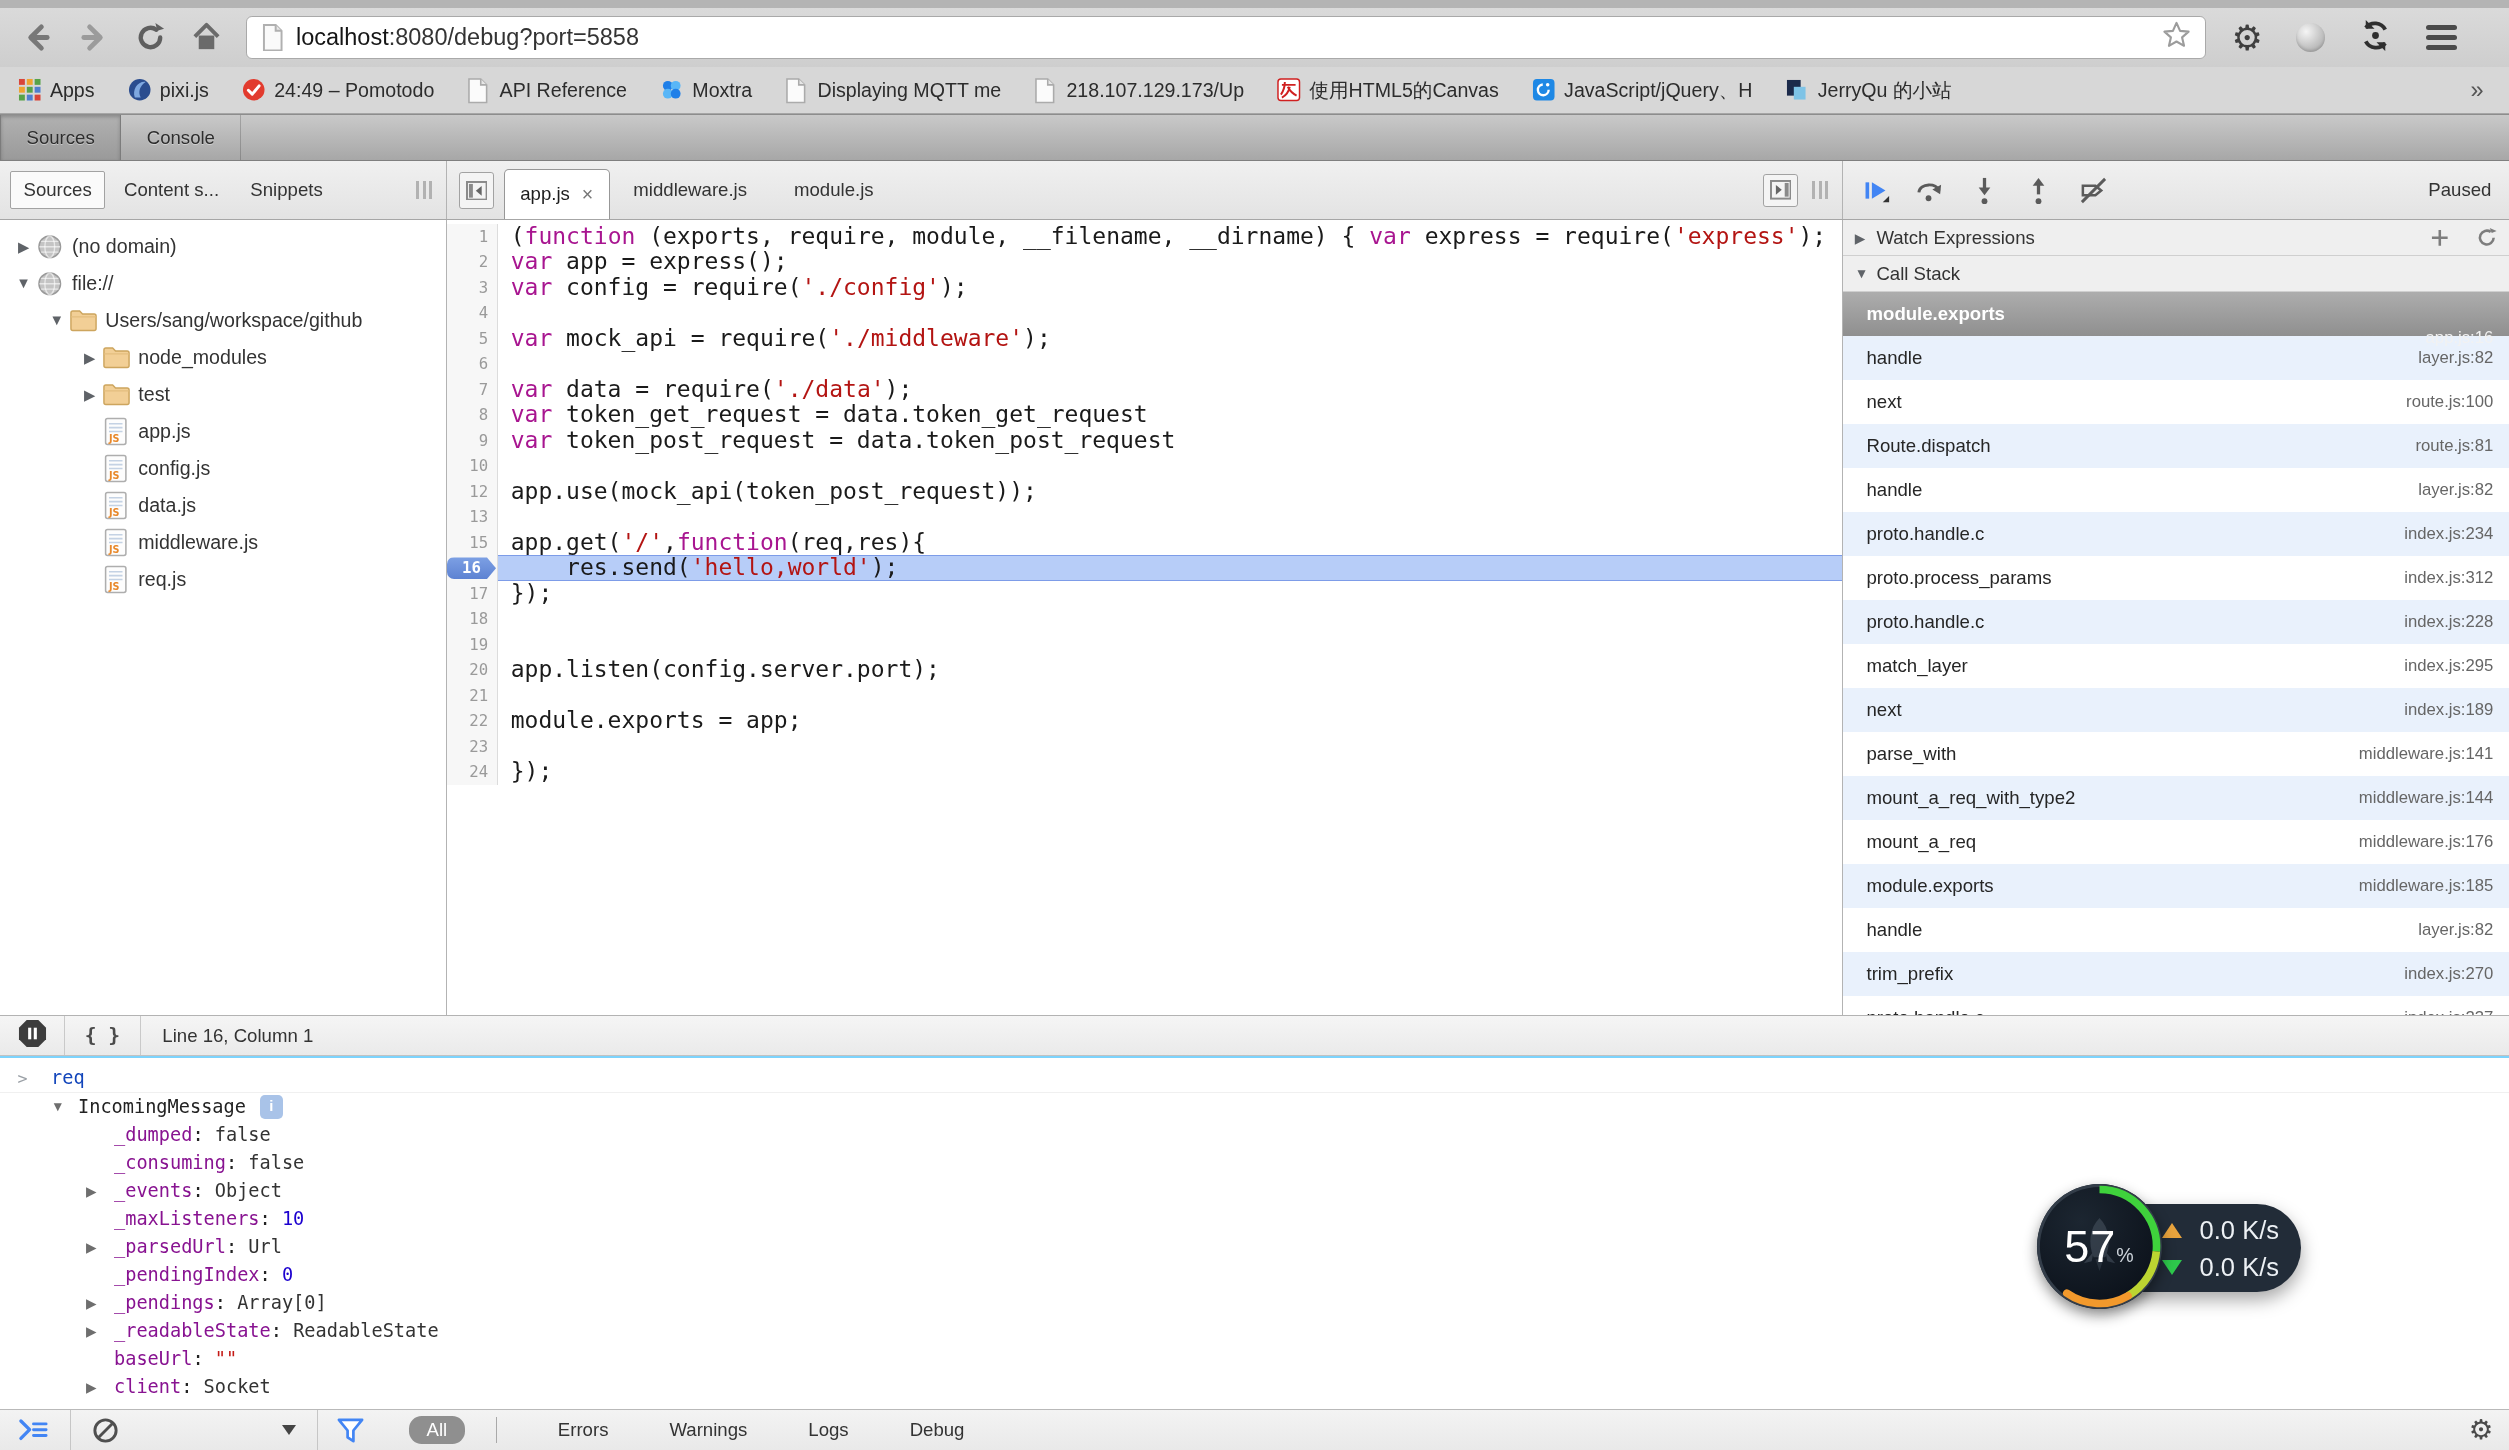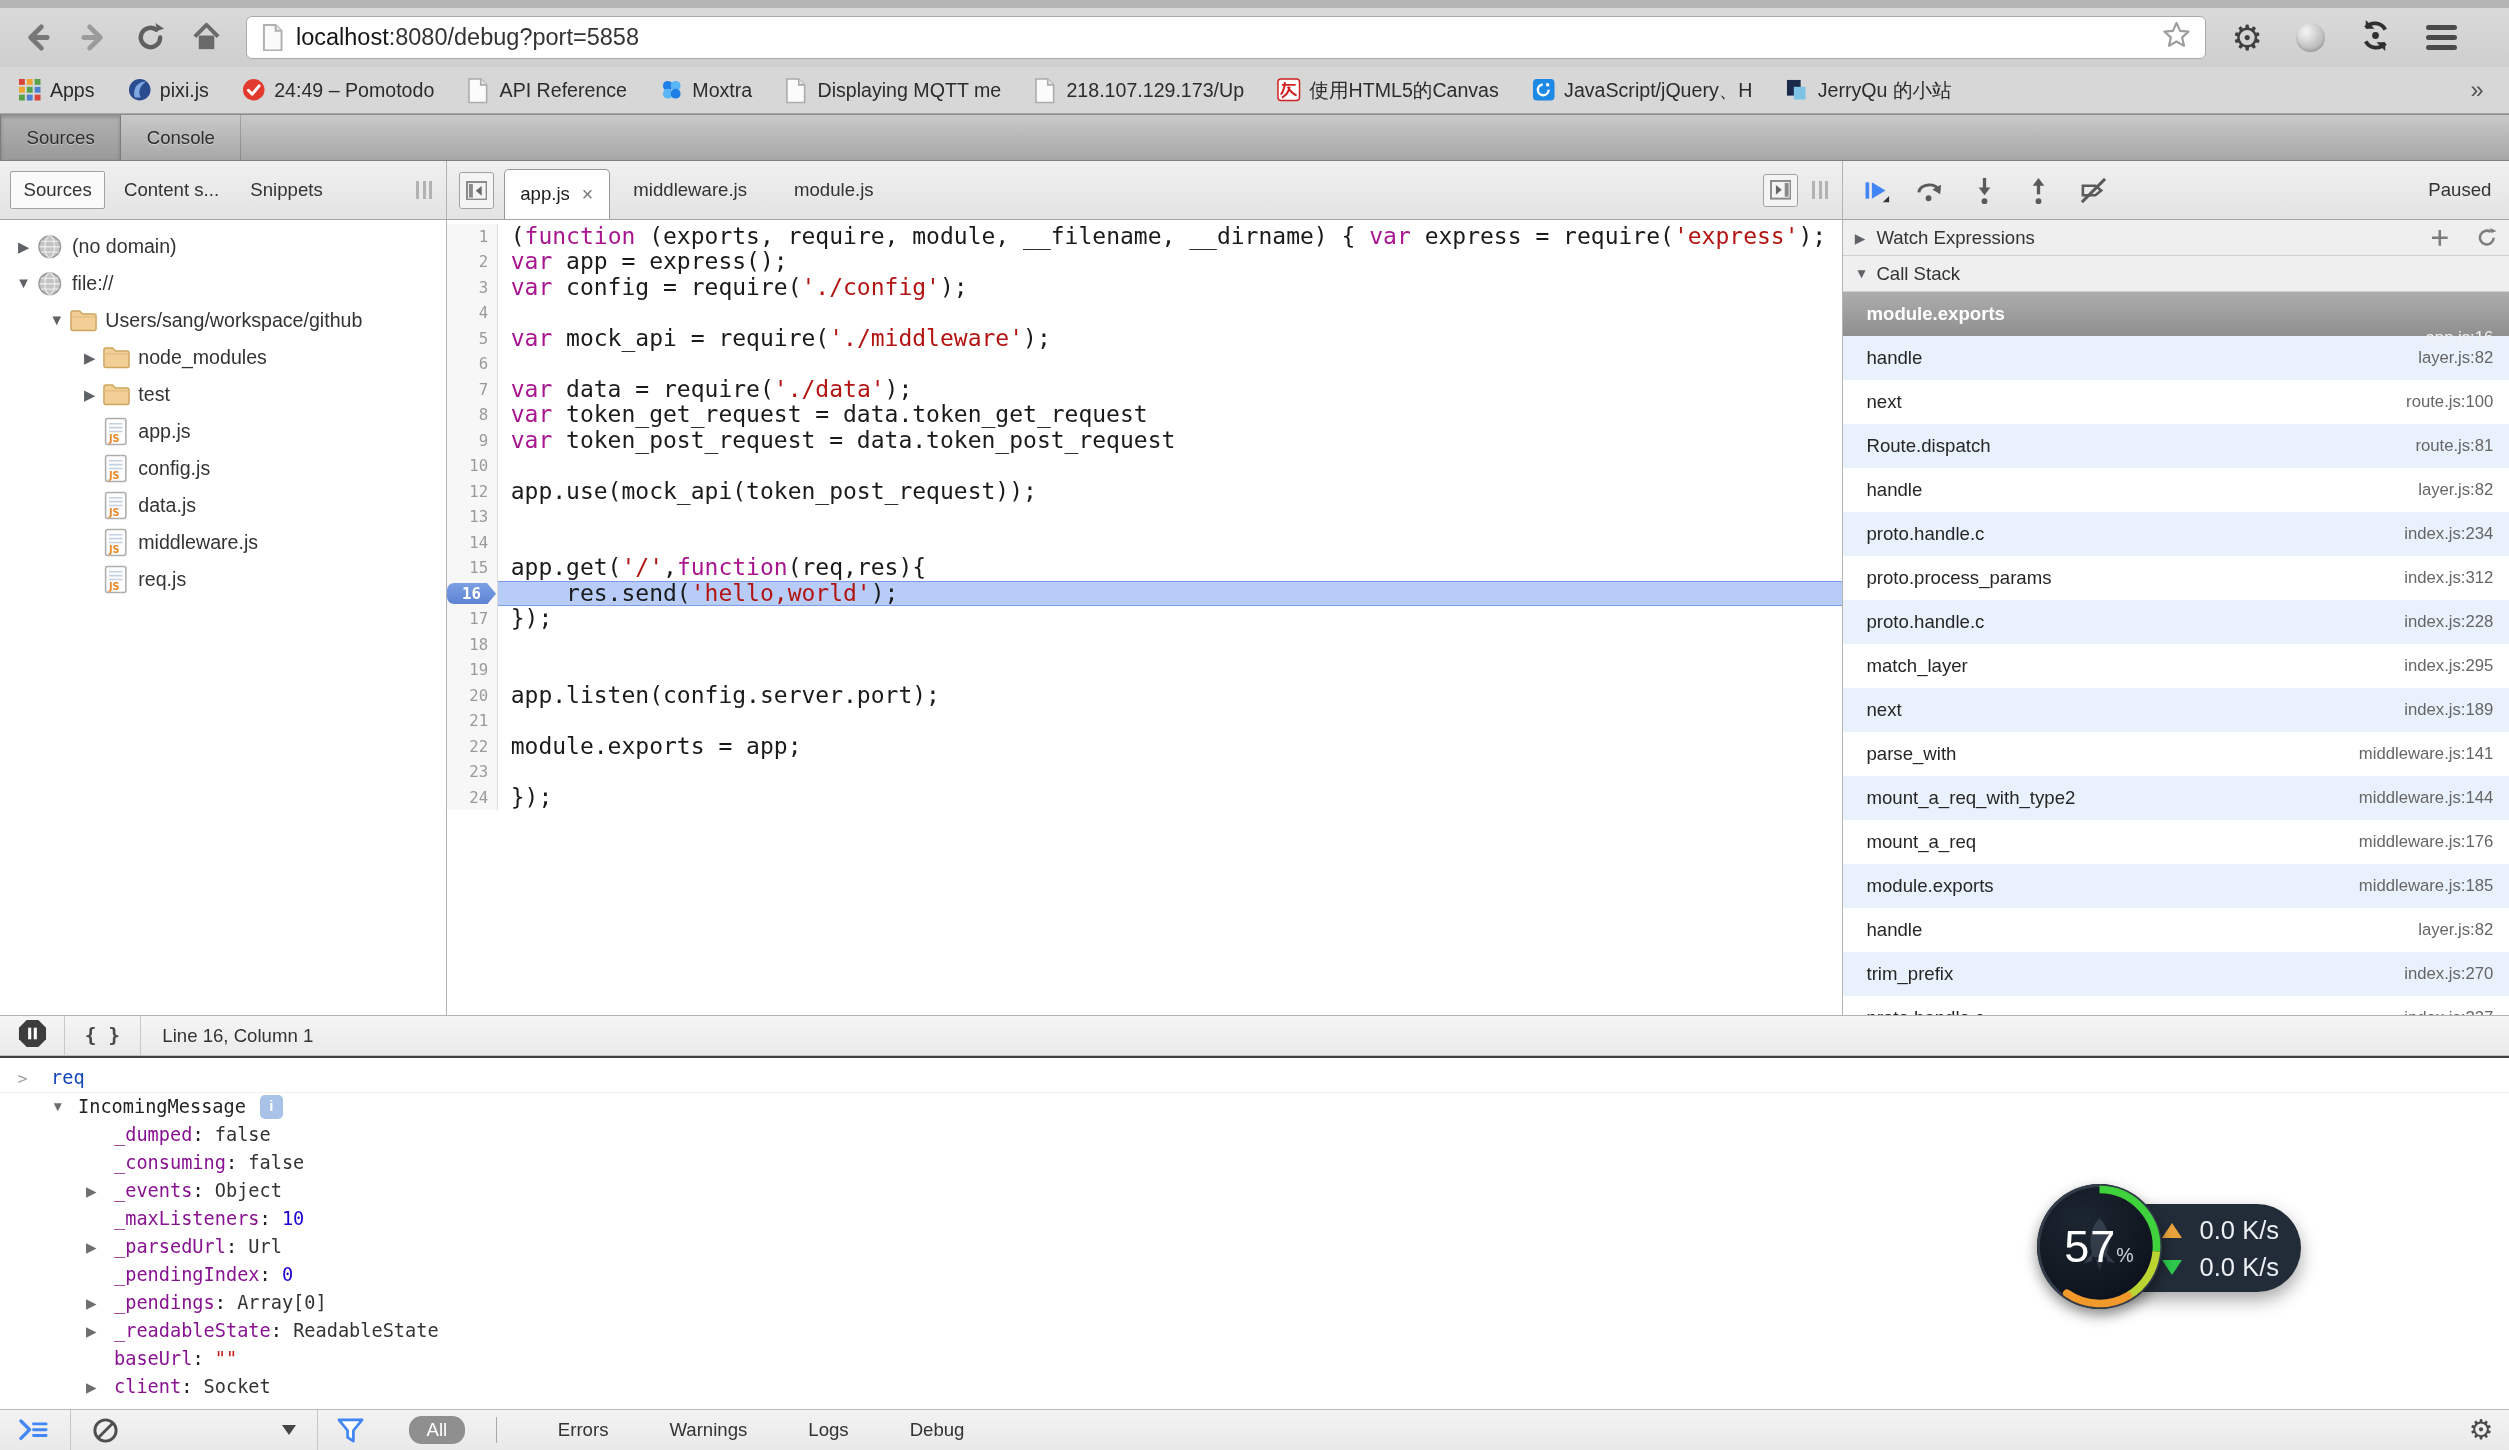--- a/index.html
+++ b/index.html
@@ -1,17 +1,17 @@
 <!DOCTYPE html>
 <html><head>
 <meta charset="utf-8">
 <style>
   html,body{margin:0;padding:0;background:#fff;}
   #screen{position:relative;width:2509px;height:1451px;overflow:hidden;
-    font-family:"Liberation Sans",sans-serif;background:#404040;
+    font-family:"Liberation Sans",sans-serif;background:#7dd3fc;
     -webkit-font-smoothing:antialiased;}
   
   #tabstrip{position:absolute;left:0;top:0;width:2509px;height:7.8px;background:#b4b4b4;}
   #toolbar{position:absolute;left:0;top:7.8px;width:2509px;height:59px;
     background:linear-gradient(#dadada,#cecece);display:flex;align-items:center;padding-left:19.6px;box-sizing:border-box;}
   .navbtn{width:35px;height:35px;margin-right:21.6px;display:flex;align-items:center;justify-content:center;flex:none;}
   #url-bar{flex:none;width:1960px;height:43px;background:#fff;border:1px solid #a9a9a9;border-radius:5.9px;
     display:flex;align-items:center;padding:0 13.7px;box-sizing:border-box;font-size:23.5px;color:#222;}
   #url-text{margin-left:11.8px;white-space:nowrap;}
   #url-text .origin{color:#151515;}
@@ -539,24 +539,20 @@
         </div>
         <div class="code-line">
           <div class="gutter">12</div>
           <div class="codetxt"><span class="tk-p">app.use(mock_api(token_post_request));</span></div>
         </div>
         <div class="code-line">
           <div class="gutter">13</div>
           <div class="codetxt"></div>
         </div>
         <div class="code-line">
-          <div class="gutter">14</div>
-          <div class="codetxt"></div>
-        </div>
-        <div class="code-line">
           <div class="gutter">15</div>
           <div class="codetxt"><span class="tk-p">app.get(</span><span class="tk-s">'/'</span><span class="tk-p">,</span><span class="tk-k">function</span><span class="tk-p">(req,res){</span></div>
         </div>
         <div class="code-line exec">
           <div class="gutter">
             <span class="gut-tag">16</span>
           </div>
           <div class="codetxt"><span class="tk-p">    res.send(</span><span class="tk-s">'hello,world'</span><span class="tk-p">);</span></div>
         </div>
         <div class="code-line">

